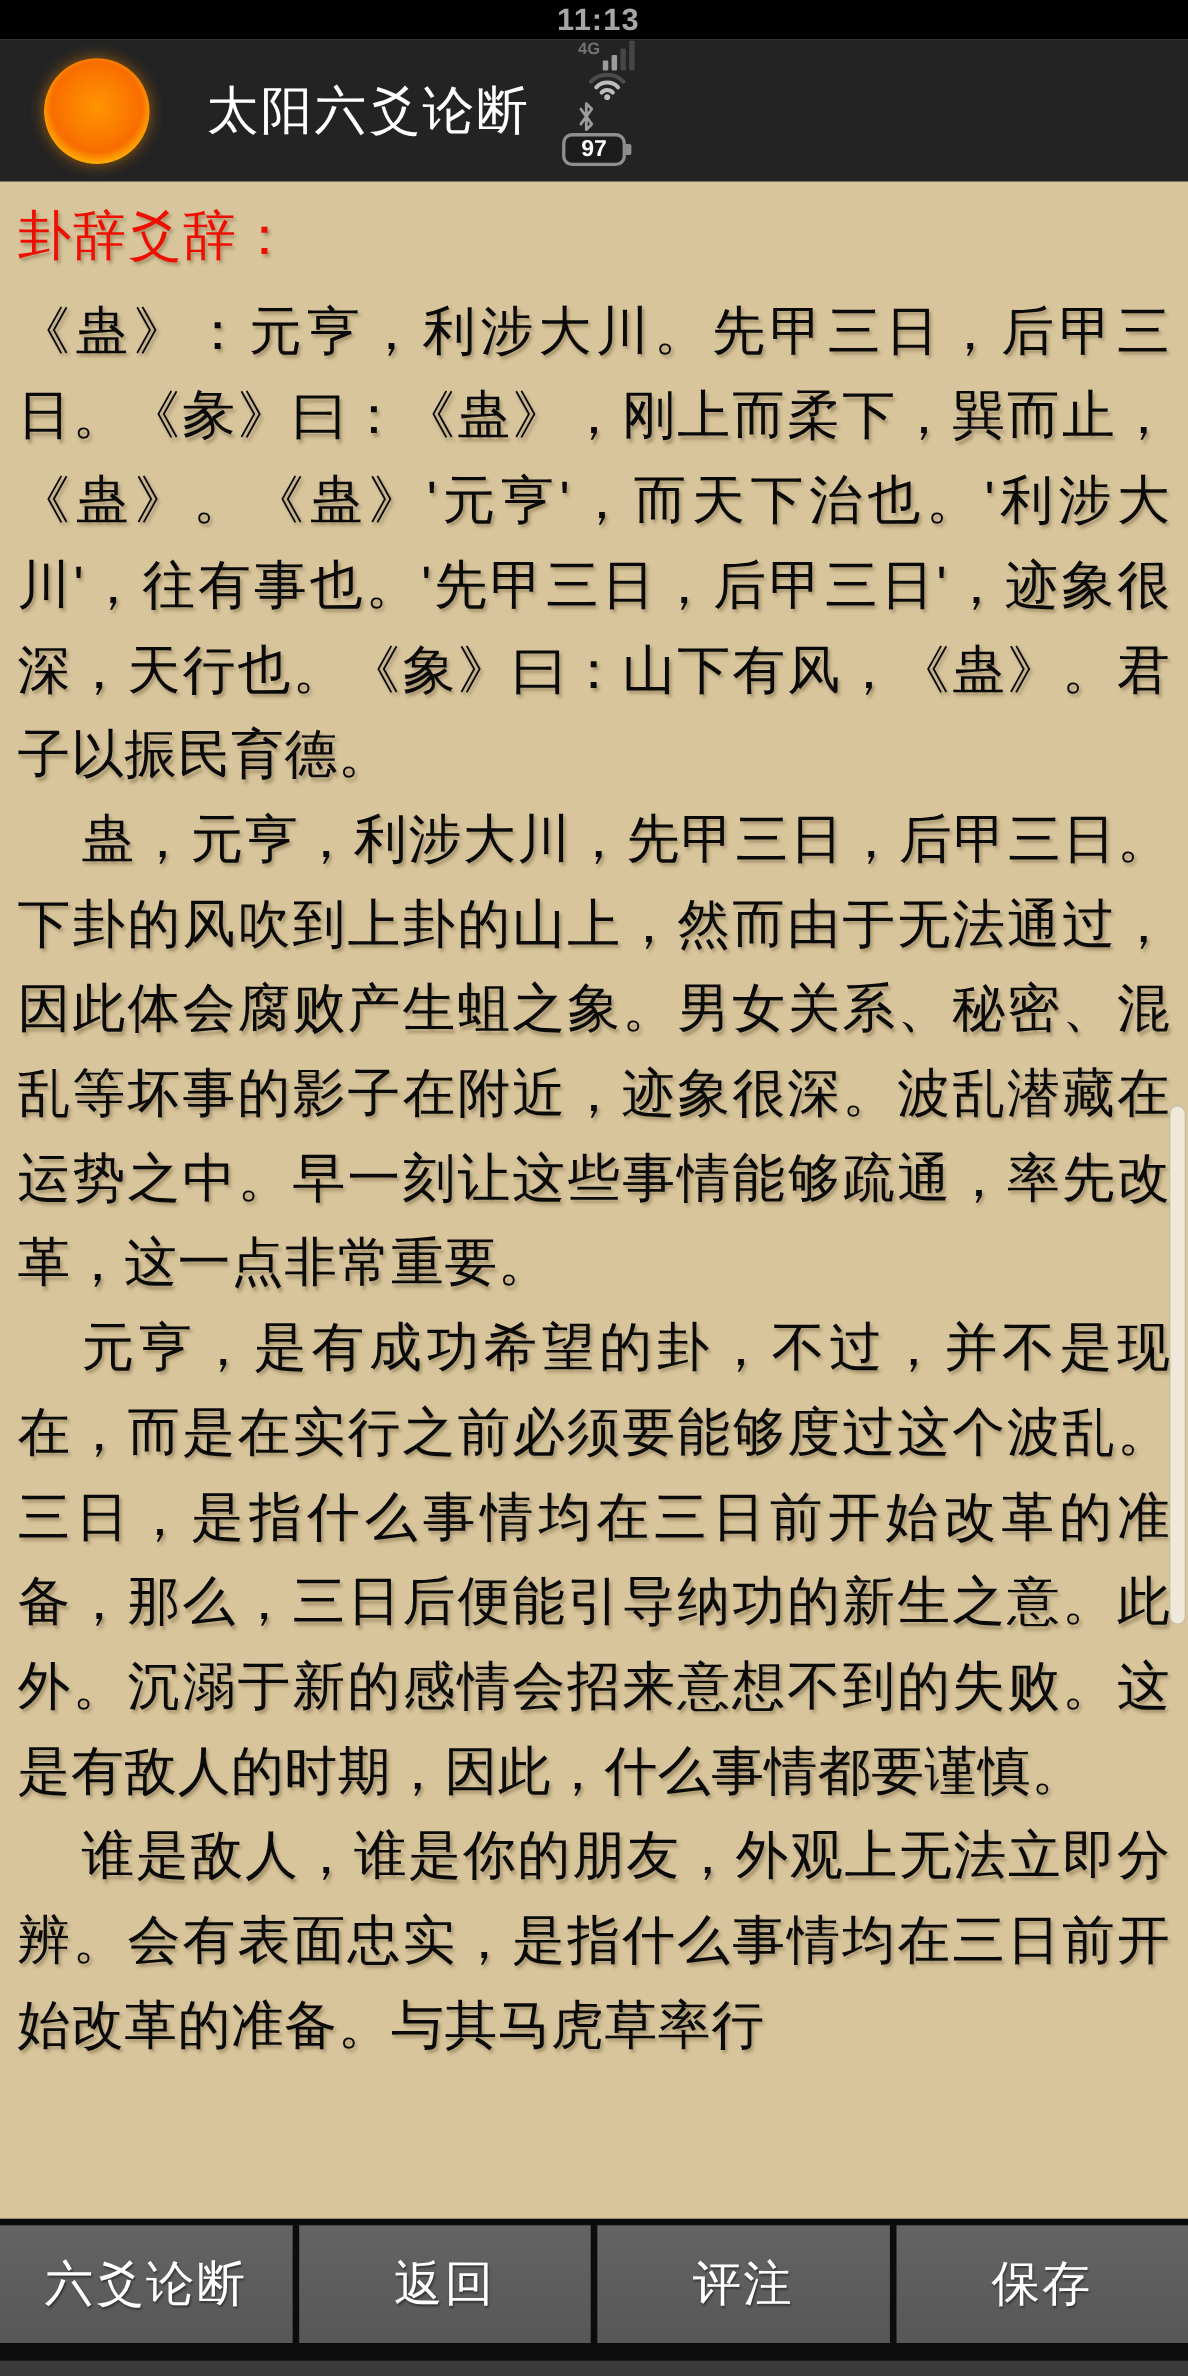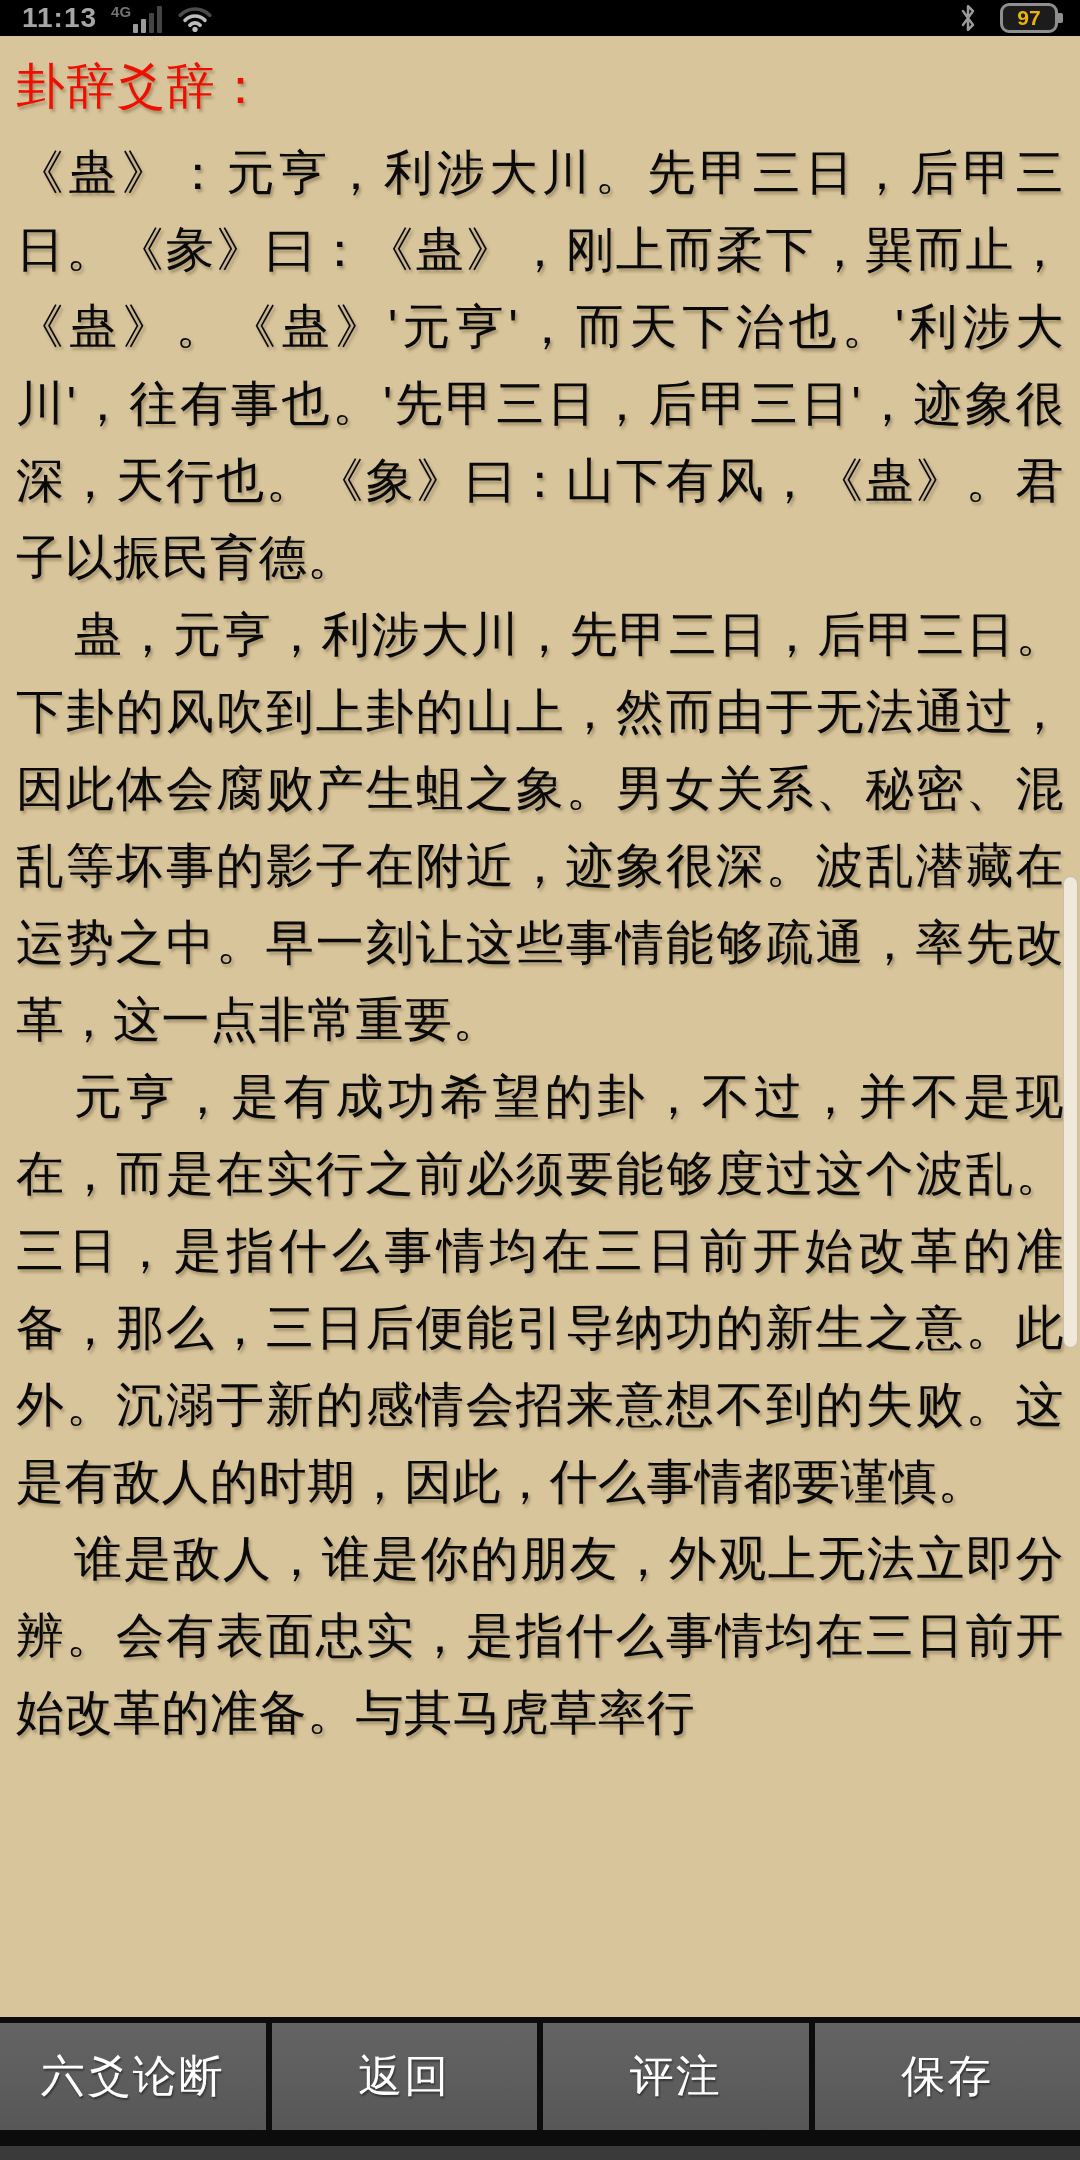--- a/index.html
+++ b/index.html
@@ -11,21 +11,21 @@
     overflow: hidden;
     position: relative;
   }
   .screen { width: 1080px; height: 2160px; position: relative; background: #d8c59c; }
 
   
   .status-bar {
     height: 36px; background: #000;
     display: flex; align-items: center;
     padding: 0 14px 0 22px;
-    position: relative; z-index: 5;
+    position: relative; z-index: 5; flex-direction: column;
   }
   .status-time {
     color: #a6a6a6; font-size: 28px; font-weight: bold;
     line-height: 36px; letter-spacing: 1px;
   }
   .cell-net { display: flex; align-items: flex-end; margin-left: 14px; height: 30px; }
   .net-label { color: #737373; font-size: 15px; font-weight: bold; line-height: 15px; margin-right: 2px; align-self: flex-start; margin-top: 1px; }
   .bars { display: flex; align-items: flex-end; gap: 3px; height: 28px; }
   .bars i { display: block; width: 5px; border-radius: 1px; }
   .bars .b1 { height: 9px;  background: #9c9c9c; }
@@ -41,21 +41,21 @@
     border: 3px solid #8f8f8f; border-radius: 9px;
     background: #1c1c1c;
     display: flex; align-items: center; justify-content: center;
     margin-right: 8px;
   }
   .battery::after {
     content: ""; position: absolute; right: -8px; top: 7px;
     width: 5px; height: 10px; background: #8f8f8f;
     border-radius: 0 2px 2px 0;
   }
-  .battery-num { color: #eab308; font-size: 21px; font-weight: bold; }
+  .battery-num { color: #ffffff; font-size: 21px; font-weight: bold; }
 
   
   .title-bar {
     height: 129px; background: #232323;
     display: flex; align-items: center;
     padding-left: 40px;
     position: relative; z-index: 4;
   }
   .sun-icon {
     width: 96px; height: 96px; border-radius: 50%;
@@ -164,20 +164,24 @@
     <div class="bt">
       <svg width="20" height="30" viewBox="0 0 14 24">
         <path d="M3 6.5 L11 17.5 L7 21.5 L7 2.5 L11 6.5 L3 17.5" fill="none" stroke="#9c9c9c" stroke-width="2" stroke-linejoin="round" stroke-linecap="round"></path>
       </svg>
     </div>
     <div class="battery">
       <span class="battery-num">97</span>
     </div>
   </div>
 
+  <div class="title-bar">
+    <div class="sun-icon"></div>
+    <span class="app-title">太阳六爻论断</span>
+  </div>
 
   <div class="content">
     <h2>卦辞爻辞：</h2>
     <p>《蛊》：元亨，利涉大川。先甲三日，后甲三日。《彖》曰：《蛊》，刚上而柔下，巽而止，《蛊》。《蛊》'元亨'，而天下治也。'利涉大川'，往有事也。'先甲三日，后甲三日'，迹象很深，天行也。《象》曰：山下有风，《蛊》。君子以振民育德。</p>
     <p class="indent">蛊，元亨，利涉大川，先甲三日，后甲三日。下卦的风吹到上卦的山上，然而由于无法通过，因此体会腐败产生蛆之象。男女关系、秘密、混乱等坏事的影子在附近，迹象很深。波乱潜藏在运势之中。早一刻让这些事情能够疏通，率先改革，这一点非常重要。</p>
     <p class="indent">元亨，是有成功希望的卦，不过，并不是现在，而是在实行之前必须要能够度过这个波乱。三日，是指什么事情均在三日前开始改革的准备，那么，三日后便能引导纳功的新生之意。此外。沉溺于新的感情会招来意想不到的失败。这是有敌人的时期，因此，什么事情都要谨慎。</p>
     <p class="indent">谁是敌人，谁是你的朋友，外观上无法立即分辨。会有表面忠实，是指什么事情均在三日前开始改革的准备。与其马虎草率行</p>
     <div class="scroll-thumb"></div>
   </div>
 

